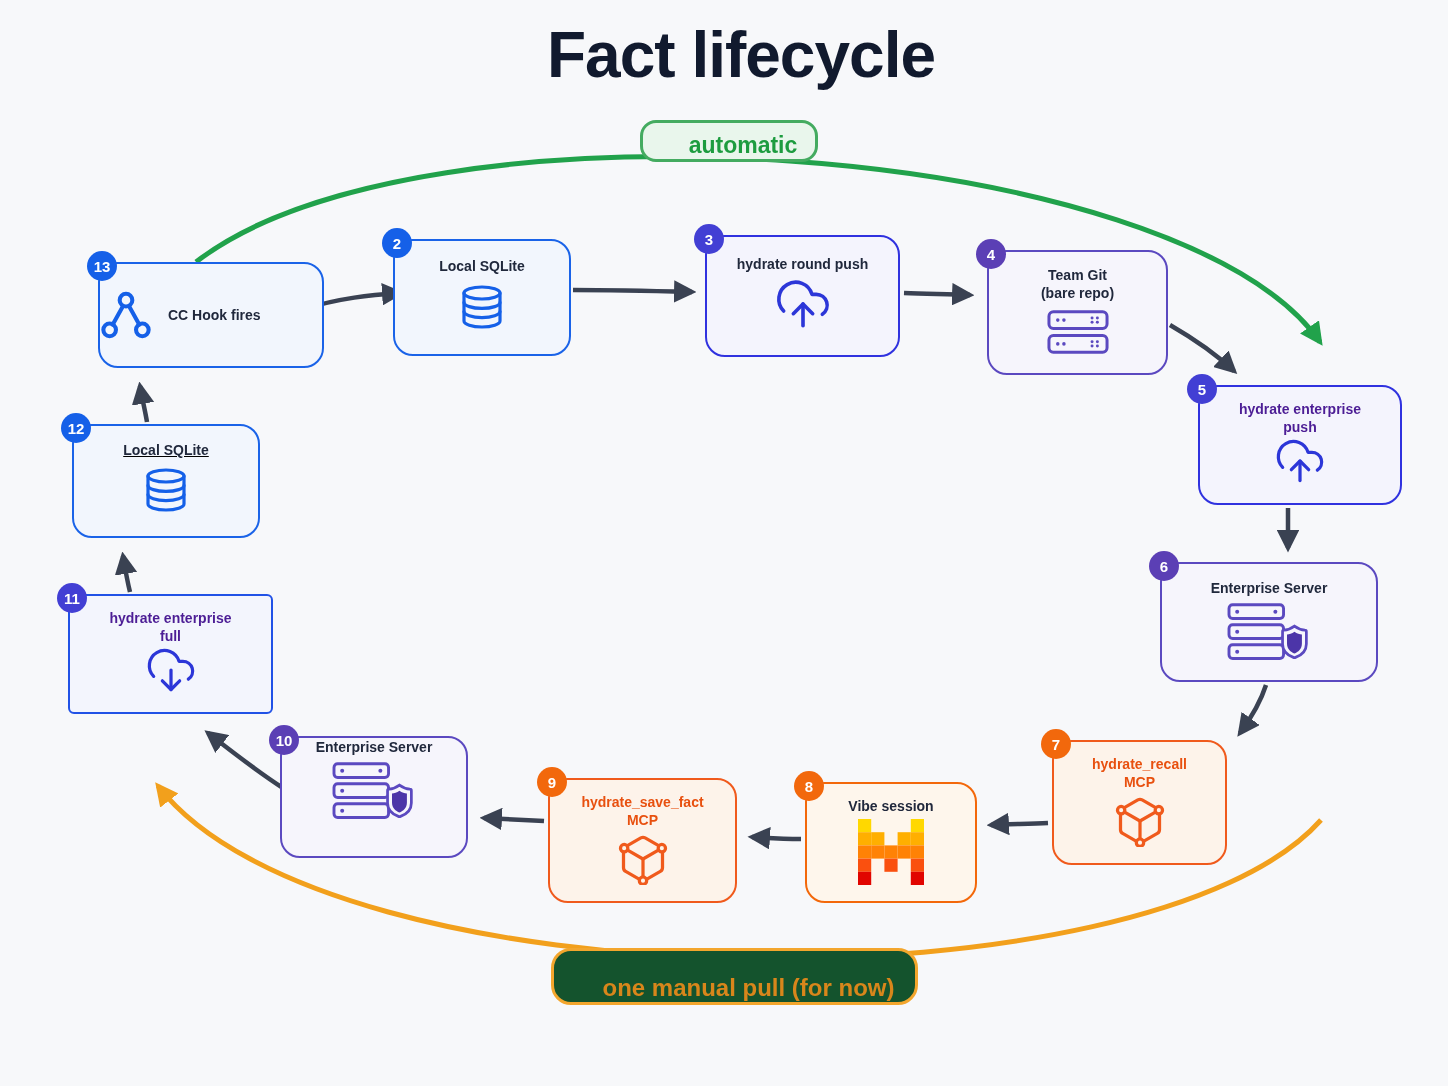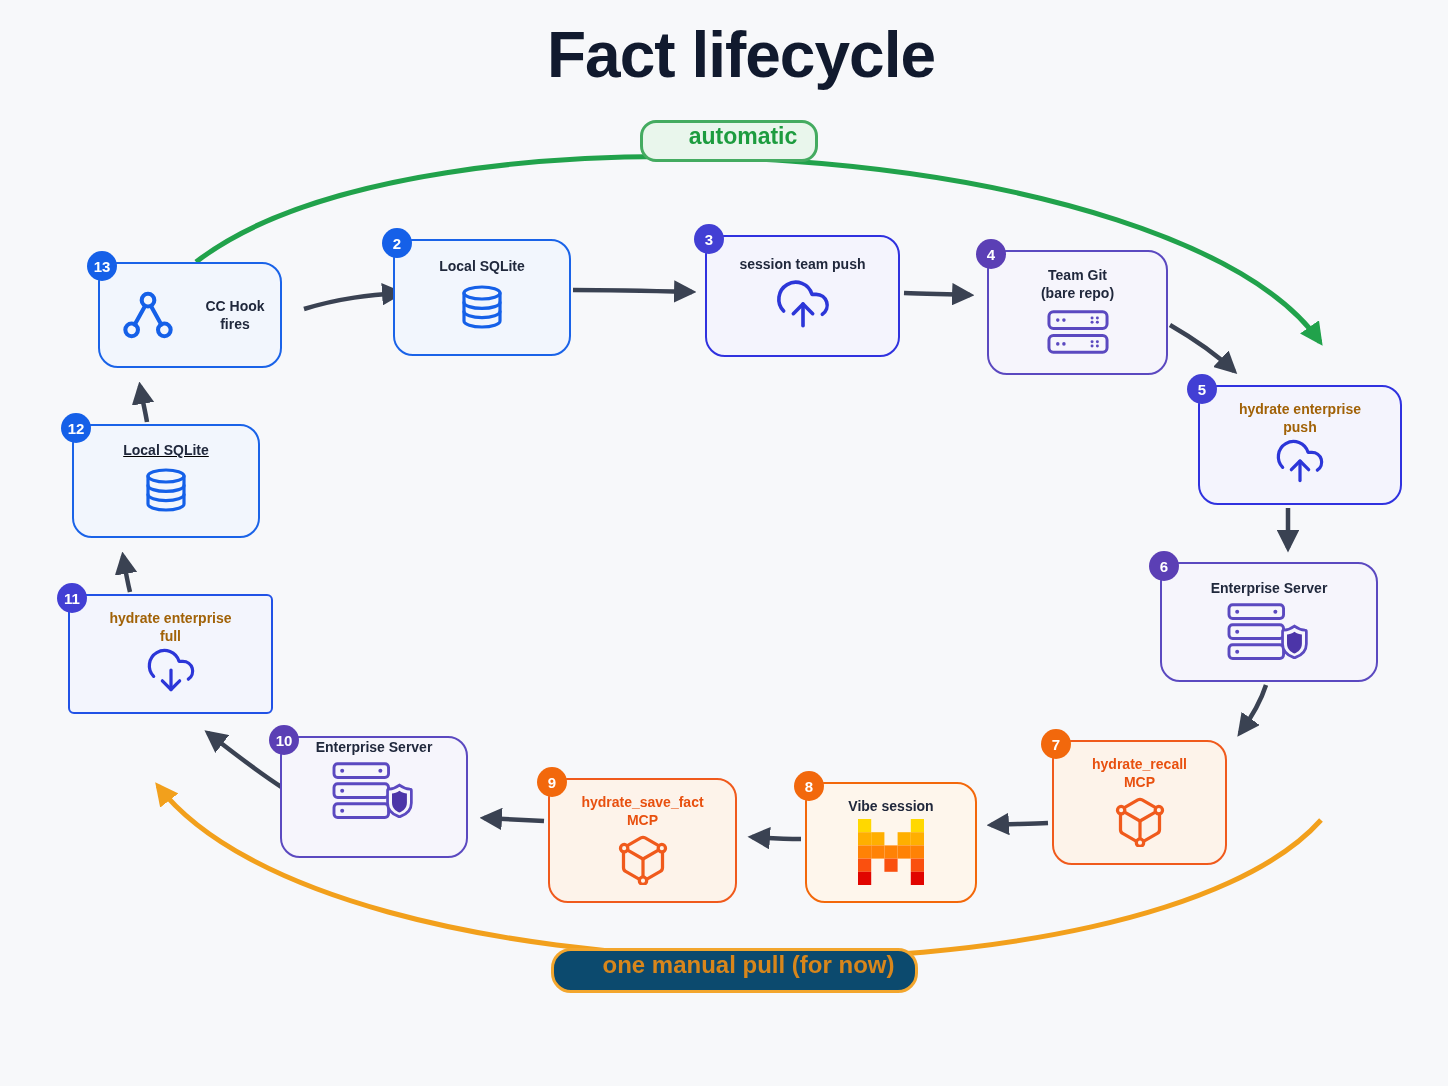--- a/index.html
+++ b/index.html
@@ -12,30 +12,30 @@
   #flow-svg{position:absolute;left:0;top:0;z-index:1;}
   .page-title{
     position:absolute;left:0;top:18px;width:100%;text-align:center;
     font-size:64px;font-weight:800;color:#111a2e;letter-spacing:-1px;z-index:3;padding-left:17px;
   }
   .caption{
     position:absolute;left:0;top:1026px;width:100%;text-align:center;
     font-size:23px;color:#3a4557;z-index:3;
   }
   .curve-badge{
-    position:absolute;z-index:4;display:flex;align-items:flex-start;justify-content:center;
+    position:absolute;z-index:4;display:flex;align-items:flex-end;justify-content:center;
     border-radius:16px;box-sizing:border-box;font-weight:bold;padding-left:28px;
   }
   .badge-automatic{
     left:640px;top:120px;width:178px;height:42px;
     background:#e9f6ec;border:3px solid #44ab60;color:#1d9c3f;font-size:23px;
   }
   .badge-manual{
-    left:551px;top:948px;width:367px;height:45px;border-radius:20px;
-    background:#0c4a6e;border:3px solid #f3a62d;color:#d8861b;font-size:24px;
+    left:551px;top:948px;width:367px;height:57px;border-radius:20px;
+    background:#14532d;border:3px solid #f3a62d;color:#d8861b;font-size:24px;
   }
   .node{
     position:absolute;z-index:2;box-sizing:border-box;
     border-radius:20px;border:2.5px solid;
     display:flex;flex-direction:column;align-items:center;
   }
   .node.row{flex-direction:row;justify-content:flex-start;}
   .theme-blue{border-color:#1a63e8;background:#f2f6fd;}
   .theme-indigo{border-color:#3032df;background:#f4f4fd;}
   .theme-indigo-blue{border-color:#2152e6;background:#f3f5fd;border-radius:6px;}
@@ -46,21 +46,21 @@
     position:absolute;left:-13px;top:-13px;width:30px;height:30px;border-radius:50%;
     color:#ffffff;font-weight:bold;font-size:15px;
     display:flex;align-items:center;justify-content:center;
   }
   .theme-blue .badge{background:#1560e8;}
   .theme-indigo .badge,.theme-indigo-blue .badge{background:#423fd4;}
   .theme-purple .badge{background:#5b3fb5;}
   .theme-orange .badge,.theme-orange2 .badge{background:#f2680c;}
   .nlabel{font-size:14px;font-weight:600;line-height:1.32;text-align:center;}
   .lbl-dark{color:#20283c;}
-  .lbl-blue{color:#a16207;}
+  .lbl-blue{color:#4c1d95;}
   .lbl-orange{color:#e8500f;}
   .nicon{display:flex;align-items:center;justify-content:center;}
 </style>
 </head>
 <body>
 
 <div id="canvas">
 
   <svg id="flow-svg" width="1448" height="1086" viewBox="0 0 1448 1086">
     <defs>
@@ -96,21 +96,21 @@
 
   <div class="page-title">Fact lifecycle</div>
 
   <div class="curve-badge badge-automatic">
     <span>automatic</span>
   </div>
   <div class="curve-badge badge-manual">
     <span>one manual pull (for now)</span>
   </div>
 
-  <div class="node row theme-blue" style="left:98px;top:262px;width:184px;height:106px;padding-left:22px;gap:16px;align-items:center;">
+  <div class="node row theme-blue" style="left:98px;top:262px;width:226px;height:106px;gap:16px;align-items:center;">
     <div class="badge">13</div>
     <span class="nicon">
       <svg width="52" height="48" viewBox="0 0 70 62" fill="none" stroke="#1560e8" stroke-width="5.5" stroke-linecap="round">
         <circle cx="35" cy="11" r="8.5"></circle>
         <circle cx="13" cy="51" r="8.5"></circle>
         <circle cx="57" cy="51" r="8.5"></circle>
         <path d="M31 19 L17 44"></path>
         <path d="M39 19 L53 44"></path>
       </svg>
     </span>
@@ -125,21 +125,21 @@
         <ellipse cx="12" cy="5" rx="9" ry="3"></ellipse>
         <path d="M3 5v14a9 3 0 0 0 18 0V5"></path>
         <path d="M3 9.7a9 3 0 0 0 18 0"></path>
         <path d="M3 14.3a9 3 0 0 0 18 0"></path>
       </svg>
     </span>
   </div>
 
   <div class="node theme-indigo" style="left:705px;top:235px;width:195px;height:122px;padding-top:18px;">
     <div class="badge">3</div>
-    <div class="nlabel lbl-dark">session team push</div>
+    <div class="nlabel lbl-dark">hydrate round push</div>
     <span class="nicon" style="margin-top:2px;">
       <svg width="76" height="58" viewBox="0 0 24 24" fill="none" stroke="#2c36d8" stroke-width="1.5" stroke-linecap="round" stroke-linejoin="round">
         <path d="M4 14.9A7 7 0 1 1 15.71 8h1.79a4.5 4.5 0 0 1 2.5 8.24"></path>
         <path d="M12 12v9"></path>
         <path d="m16 16-4-4-4 4"></path>
       </svg>
     </span>
   </div>
 
   <div class="node theme-purple" style="left:987px;top:250px;width:181px;height:125px;padding-top:14px;">

